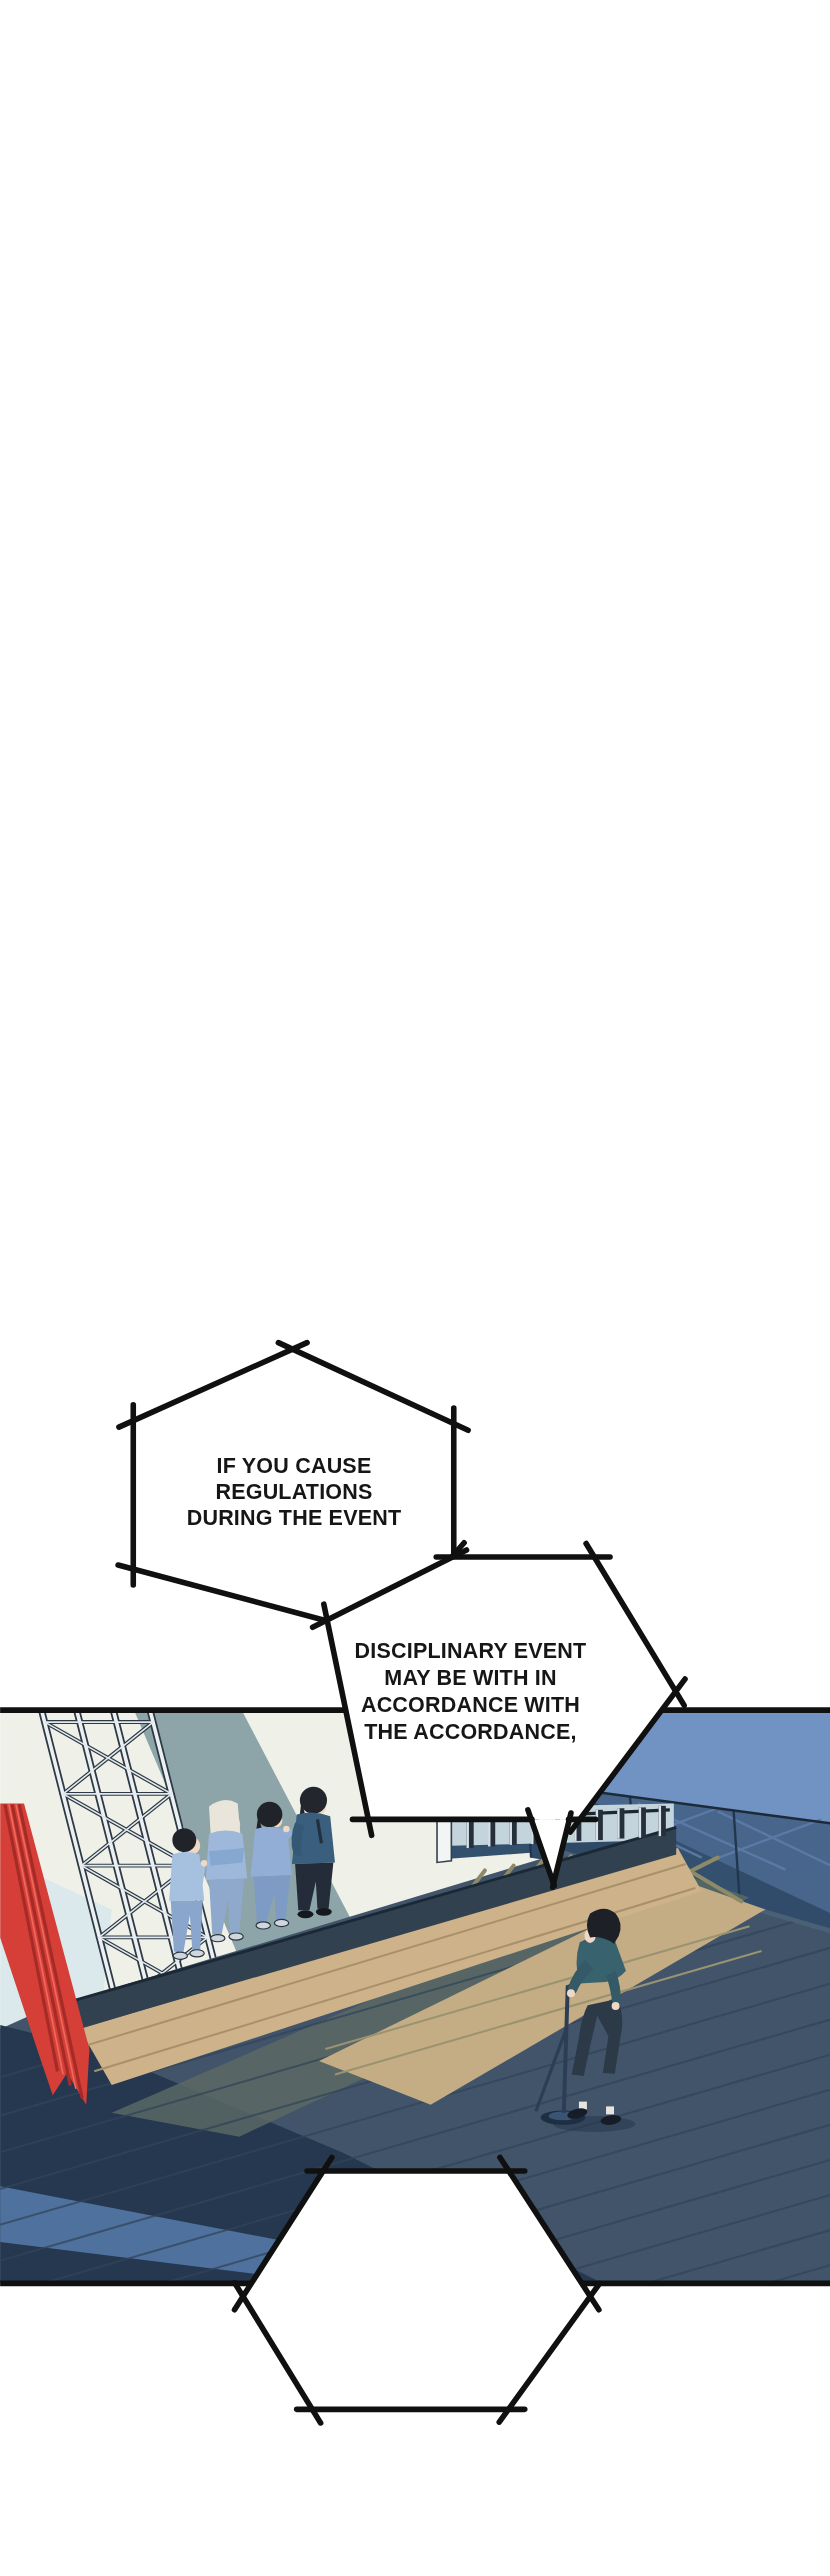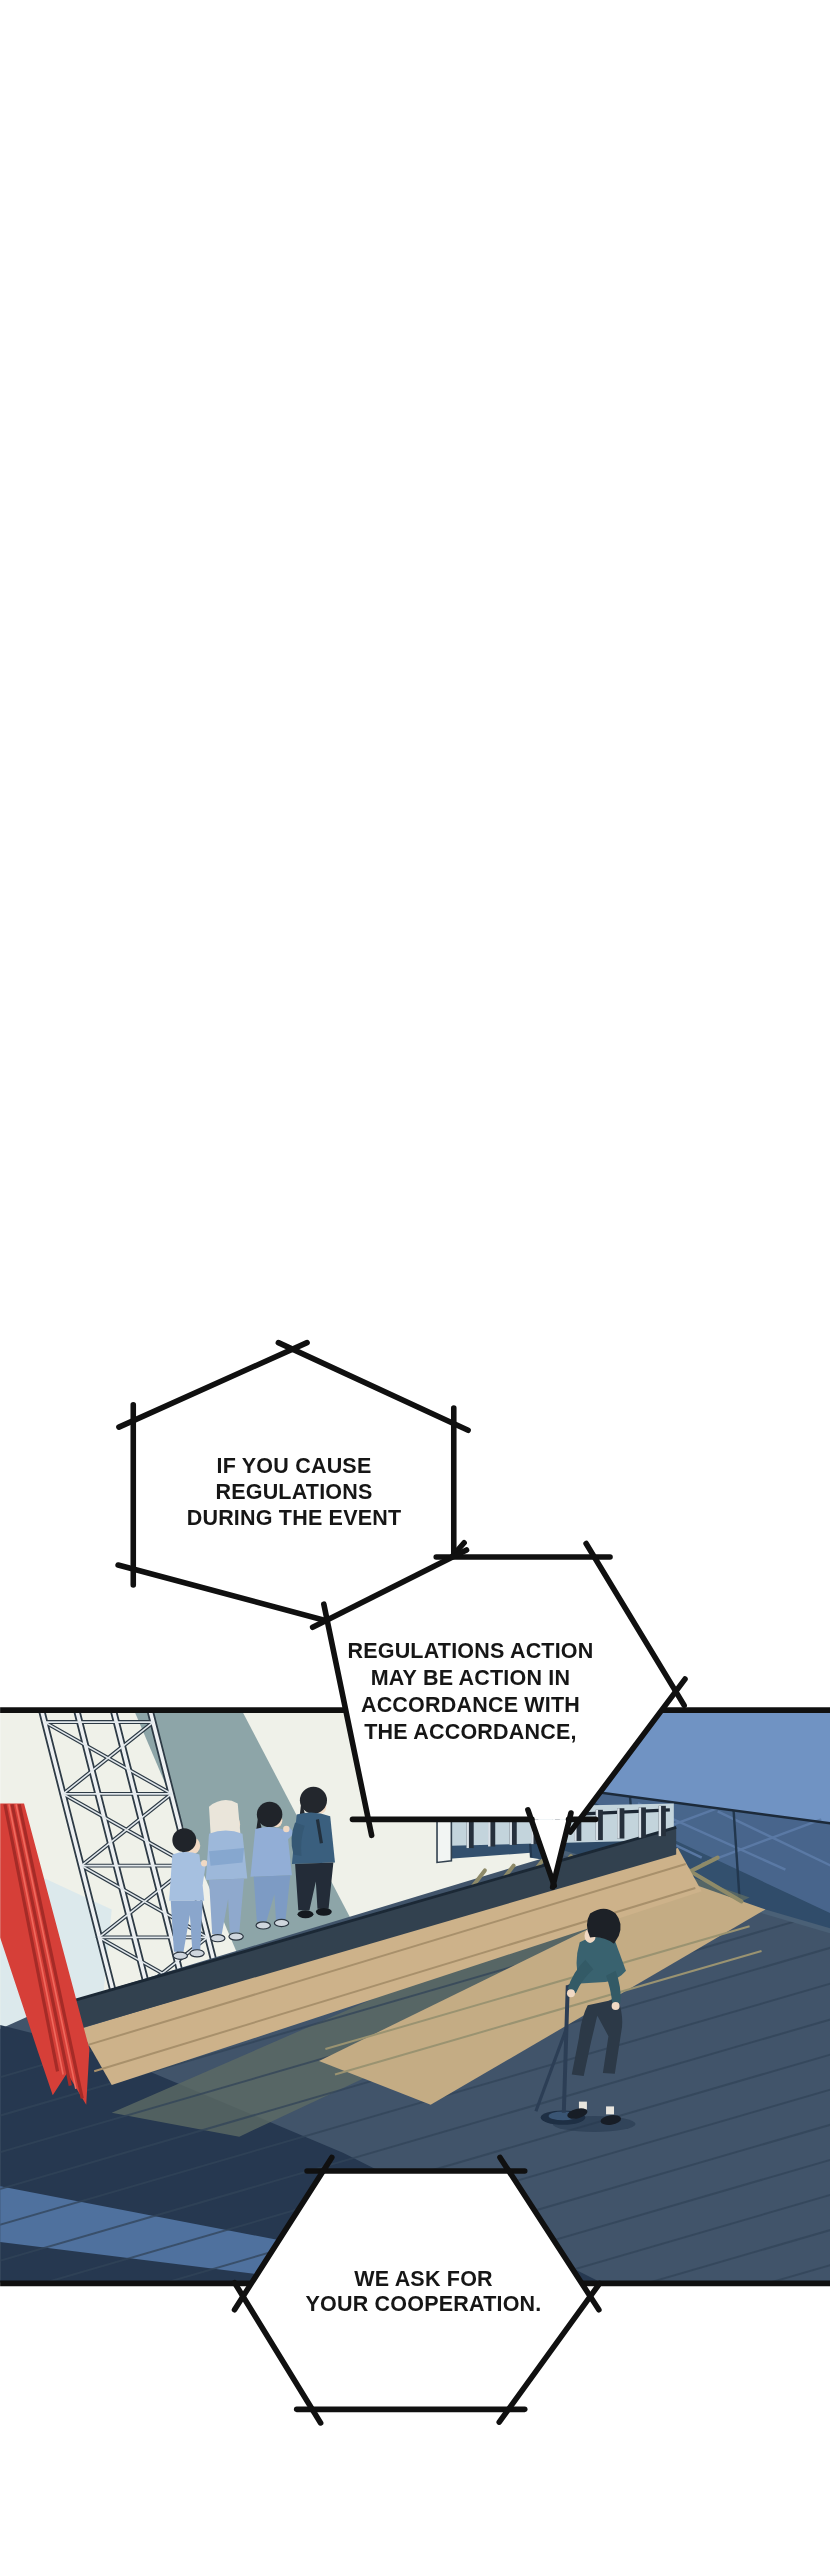--- a/index.html
+++ b/index.html
@@ -302,25 +302,21 @@
   </g>
 </svg>
 
 <div class="bubble-text bt1">
   <div class="ln">IF YOU CAUSE</div>
   <div class="ln">REGULATIONS</div>
   <div class="ln">DURING THE EVENT</div>
 </div>
 
 <div class="bubble-text bt2">
-  <div class="ln">REGULATIONS ACTION</div>
-  <div class="ln">MAY BE ACTION IN</div>
+  <div class="ln">DISCIPLINARY EVENT</div>
+  <div class="ln">MAY BE WITH IN</div>
   <div class="ln">ACCORDANCE WITH</div>
   <div class="ln">THE ACCORDANCE,</div>
 </div>
 
-<div class="bubble-text bt3">
-  <div class="ln">WE ASK FOR</div>
-  <div class="ln">YOUR COOPERATION.</div>
+
 </div>
 
-</div>
-
 
 </body></html>

